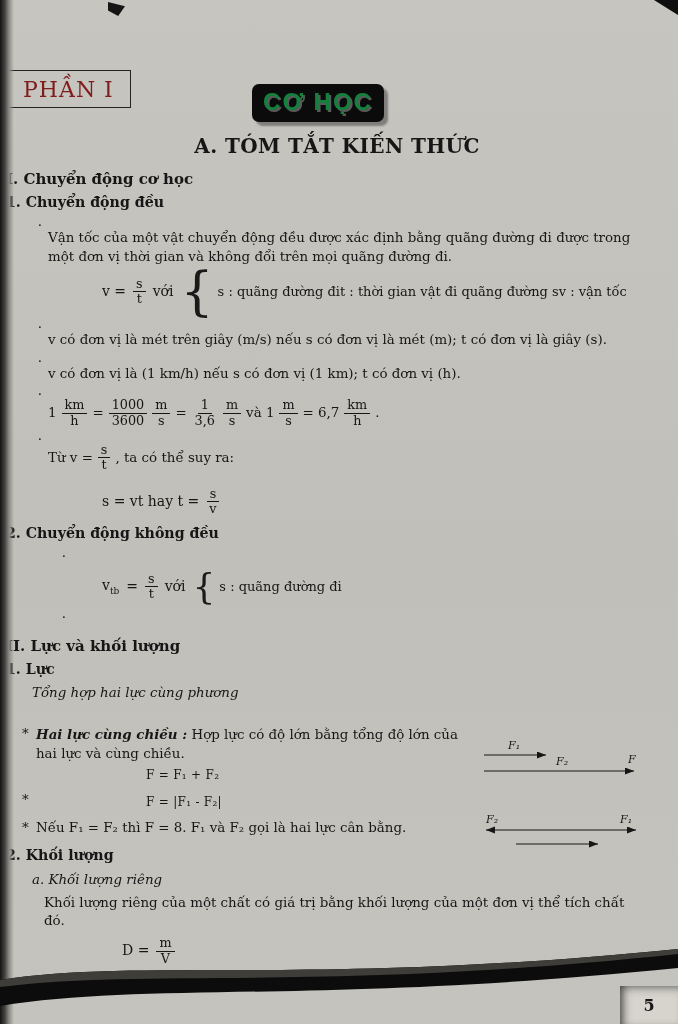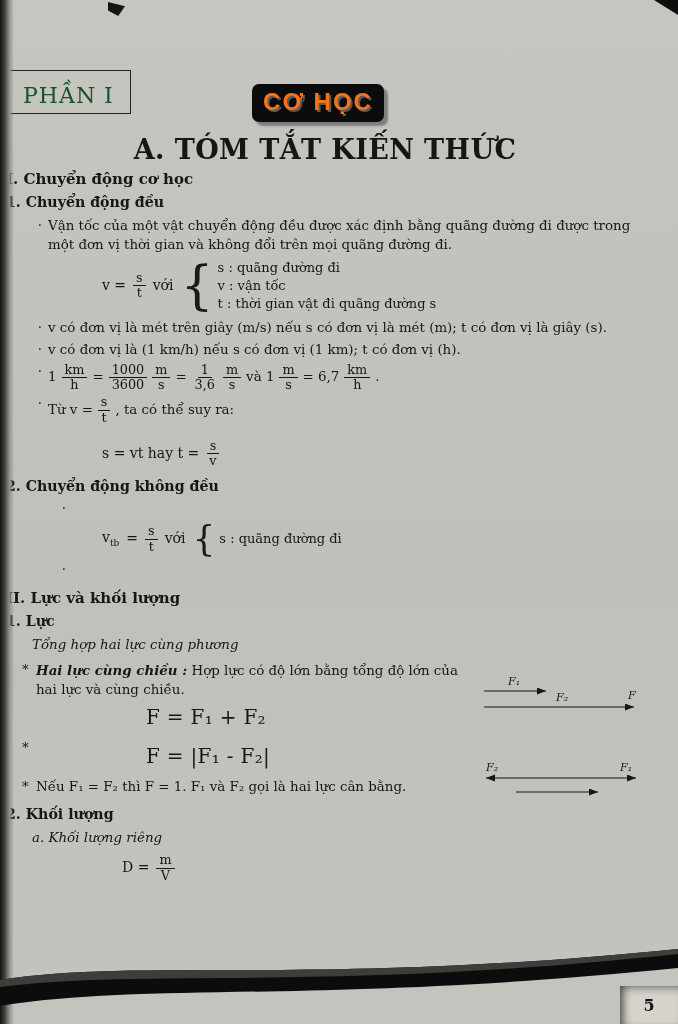--- a/index.html
+++ b/index.html
@@ -29,71 +29,71 @@
   .pagenum-box {
     position: absolute; right: 0; bottom: 0; width: 58px; height: 38px; z-index: 5;
     background: #d6d4cd; display: flex; align-items: center; justify-content: center;
     font-weight: bold; font-size: 16px;
     box-shadow: inset 8px 0 8px -5px rgba(40,40,40,0.8), inset 0 8px 8px -6px rgba(40,40,40,0.5);
   }
 
   
   .part-box {
     position: absolute; left: 6px; top: 70px; z-index: 2;
-    border: 1.6px solid #242424; padding: 12px 16px 5px;
-    font-size: 22px; letter-spacing: 1px; color: #14532d;
+    border: 1.6px solid #242424; padding: 6px 16px 5px;
+    font-size: 22px; letter-spacing: 1px; color: #7f1d1d;
   }
   .banner {
     position: absolute; left: 252px; top: 84px; width: 132px; z-index: 2;
-    background: #0b0b0b; color: #f97316; text-align: center;
+    background: #0b0b0b; color: #15803d; text-align: center;
     font-family: "Liberation Sans", "DejaVu Sans", sans-serif;
     font-weight: bold; font-size: 24px; letter-spacing: 2px;
     padding: 4px 6px 6px; border-radius: 7px;
     box-shadow: 4px 4px 2px rgba(70,70,70,0.55);
     text-shadow: 2px 2px 0 #5a5a5a;
   }
   .main-title {
-    position: absolute; left: 0; width: 650px; top: 134px; z-index: 2;
-    text-align: center; font-weight: bold; font-size: 27px; letter-spacing: 0.4px;
+    position: absolute; left: 12px; width: 650px; top: 134px; z-index: 2;
+    text-align: center; font-weight: bold; font-size: 20px; letter-spacing: 0.4px;
   }
 
   
   .content {
     position: absolute; left: 6px; top: 167px; width: 638px; z-index: 2;
     font-size: 13.4px; line-height: 1.4;
   }
   .h1 { font-weight: bold; font-size: 15px; margin: 2px 0 3px; }
   .h2 { font-weight: bold; font-size: 14.2px; margin: 2px 0 4px; }
   .h-gap { margin-top: 8px; }
 
   .bullet { display: flex; margin: 3px 0; }
   .bullet .mark { flex: 0 0 16px; margin-left: 26px; text-align: center; }
-  .bullet .txt { flex: 1; padding-right: 4px; }
+  .bullet .txt { flex: 1; padding-right: 4px; margin-top: 12px; }
   .bullet.deep .mark { margin-left: 50px; }
   .bullet.deep .txt { padding-right: 14px; }
 
   .formula { display: flex; align-items: center; gap: 7px; margin: 5px 0 7px 96px; font-size: 14px; }
   .formula.tight { margin-top: 14px; }
-  .sub-formula { margin: 3px 0 4px 110px; font-size: 20px; letter-spacing: 0.3px; }
+  .sub-formula { margin: 3px 0 4px 110px; font-size: 12px; letter-spacing: 0.3px; }
 
   .eqrow { display: inline-flex; align-items: center; gap: 5px; flex-wrap: wrap; }
 
   .frac { display: inline-flex; flex-direction: column; align-items: center; line-height: 1.12; font-size: 12.8px; vertical-align: middle; }
   .frac .num { border-bottom: 1px solid #161616; padding: 0 3px; }
   .frac .den { padding: 0 3px; }
 
   .cases { display: inline-flex; align-items: center; }
   .brace { font-family: "DejaVu Serif", serif; font-weight: 300; color: #1a1a1a; }
   .c3 .brace { font-size: 52px; line-height: 0.78; }
   .c2 .brace { font-size: 36px; line-height: 0.8; }
-  .case-lines { display: flex; flex-direction: column; margin-left: 4px; font-size: 13px; line-height: 1.35; }
+  .case-lines { display: flex; flex-direction: row; margin-left: 4px; font-size: 13px; line-height: 1.35; }
 
   .vsub sub { font-size: 9px; }
 
-  .intro { font-style: italic; margin: 5px 0 6px 26px; }
+  .intro { font-style: italic; margin: 5px 0 22px 26px; }
   .star-item { display: flex; margin: 4px 0; position: relative; }
   .star-item .mark { flex: 0 0 14px; margin-left: 16px; }
   .star-item .txt { flex: 1; }
   .star-item .txt.narrow { max-width: 442px; }
   .lead { font-style: italic; font-weight: bold; }
 
   .sub-a { font-style: italic; margin: 5px 0 4px 26px; }
   .para-ind { margin: 2px 0 2px 38px; padding-right: 2px; }
 
   .diag { position: absolute; right: 4px; }
@@ -133,22 +133,22 @@
     <span>v =</span>
     <span class="frac">
         <span class="num">s</span>
         <span class="den">t</span>
       </span>
     <span>với</span>
     <span class="cases c3">
       <span class="brace">{</span>
       <span class="case-lines">
         <span>s : quãng đường đi</span>
+        <span>t : thời gian vật đi quãng đường s</span>
         <span>v : vận tốc</span>
-        <span>t : thời gian vật đi quãng đường s</span>
       </span>
     </span>
   </div>
 
   <div class="bullet">
     <span class="mark">·</span>
     <span class="txt">v có đơn vị là mét trên giây (m/s) nếu s có đơn vị là mét (m); t có đơn vị là giây (s).</span>
   </div>
   <div class="bullet">
     <span class="mark">·</span>
@@ -275,25 +275,26 @@
       <text x="4" y="10" class="dlabel">F₂</text>
       <text x="138" y="10" class="dlabel">F₁</text>
       <line x1="70" y1="17" x2="4" y2="17" class="dline" marker-end="url(#ah)"></line>
       <line x1="70" y1="17" x2="154" y2="17" class="dline" marker-end="url(#ah)"></line>
       <line x1="34" y1="31" x2="116" y2="31" class="dline" marker-end="url(#ah)"></line>
     </svg>
   </div>
 
   <div class="star-item">
     <span class="mark">*</span>
-    <div class="txt">Nếu F₁ = F₂ thì F = 1. F₁ và F₂ gọi là hai lực cân bằng.</div>
+    <div class="txt">Nếu F₁ = F₂ thì F = 8. F₁ và F₂ gọi là hai lực cân bằng.</div>
   </div>
 
   <div class="h2 h-gap">2. Khối lượng</div>
   <div class="sub-a">a. Khối lượng riêng</div>
+  <div class="para-ind">Khối lượng riêng của một chất có giá trị bằng khối lượng của một đơn vị thể tích chất đó.</div>
 
   <div class="formula" style="margin-left:116px">
     <span>D =</span>
     <span class="frac">
         <span class="num">m</span>
         <span class="den">V</span>
       </span>
   </div>
 
 </div>

